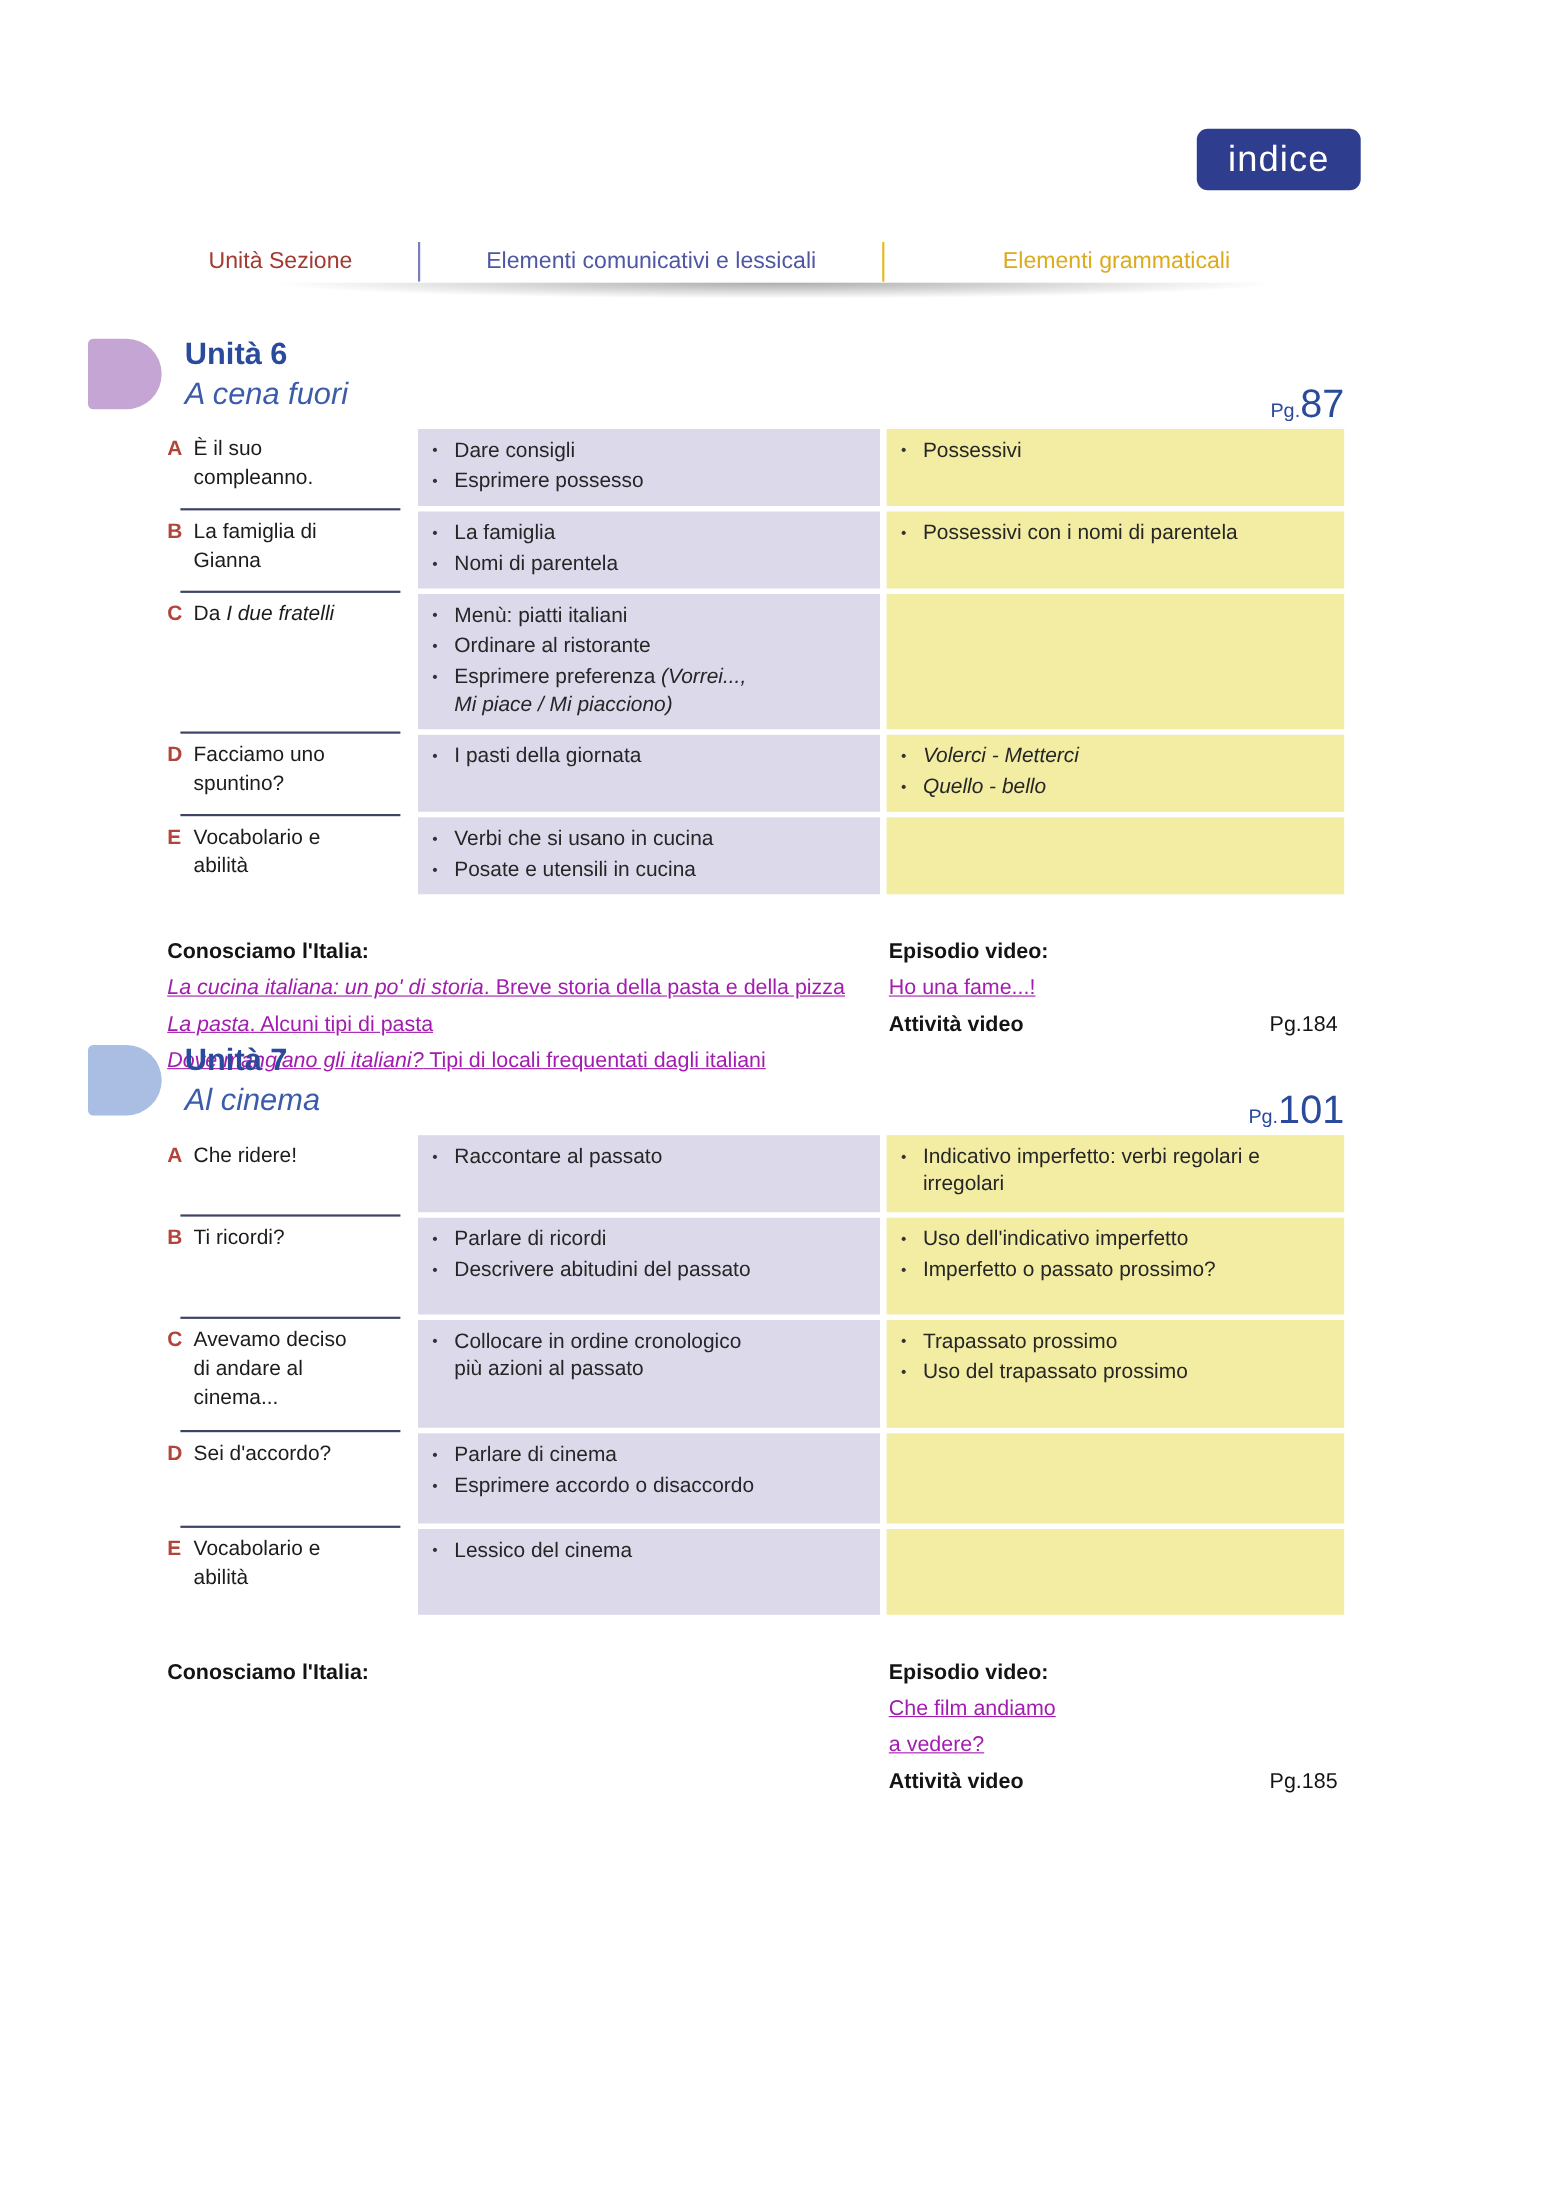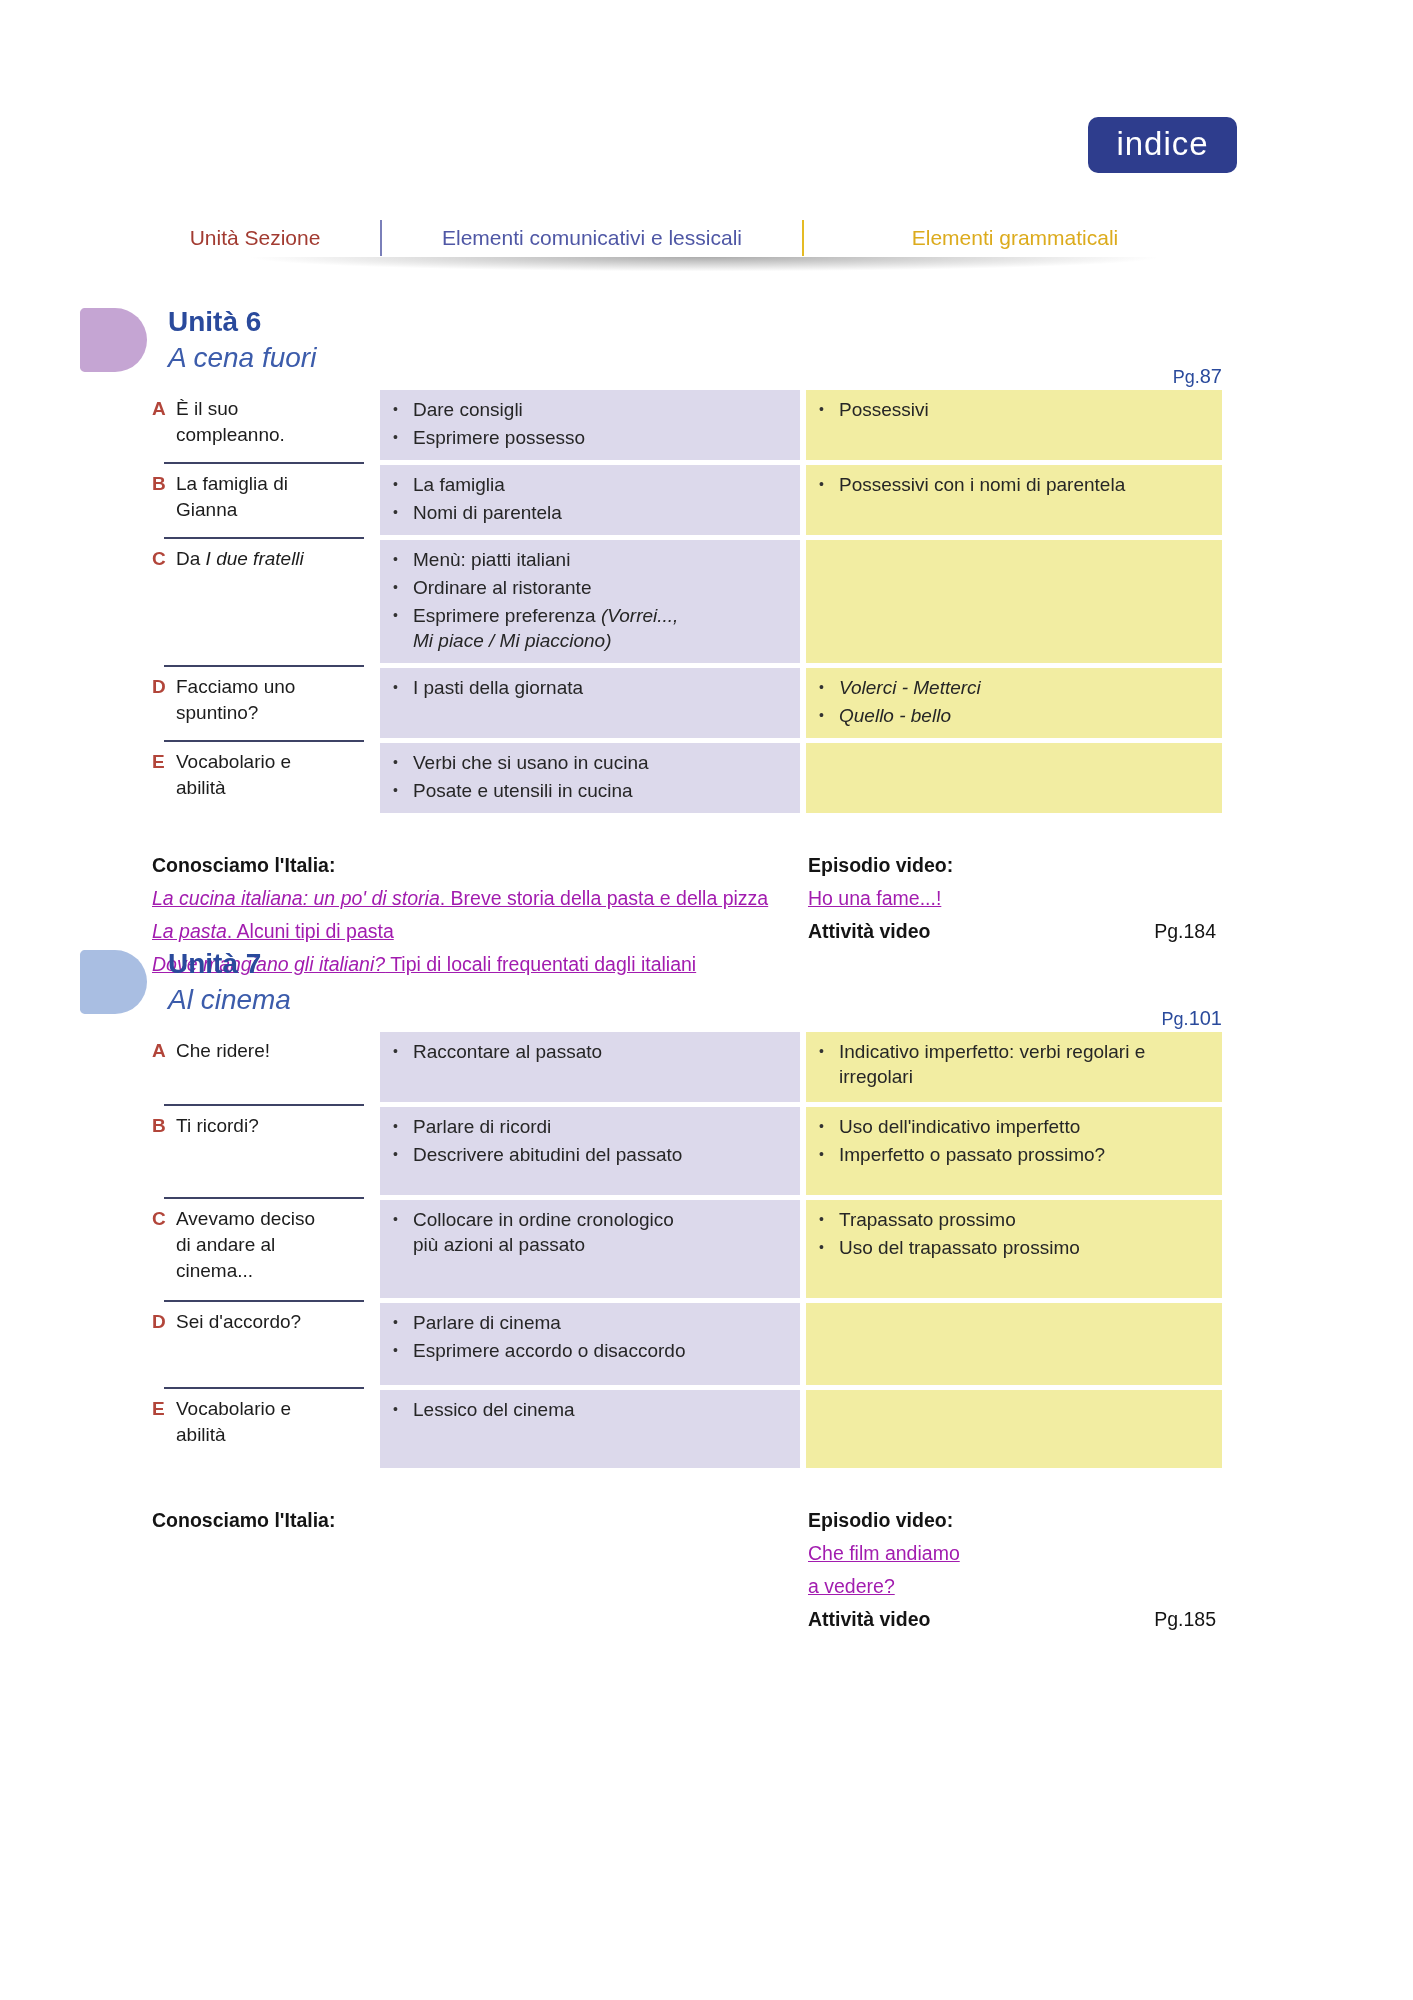--- a/index.html
+++ b/index.html
@@ -26,21 +26,21 @@
   
   .unit{position:absolute;left:150px;width:1072px;}
   #unit-u6{top:306px;}
   #unit-u7{top:948px;}
   .unit-head{position:relative;height:78px;margin-bottom:6px;}
   .tab{position:absolute;left:-70px;top:2px;width:67px;height:64px;border-radius:5px 34px 34px 5px;}
   .unit-title{font-size:28px;font-weight:700;color:#2a4a9c;margin-left:18px;line-height:32px;}
   .unit-subtitle{font-size:28px;font-style:italic;color:#3c5cab;margin-left:18px;margin-top:4px;line-height:32px;}
   .unit-page{position:absolute;right:0;bottom:-4px;color:#2a4a9c;white-space:nowrap;}
   .unit-page .pg{font-size:18px;}
-  .unit-page .num{font-size:20px;}
+  .unit-page .num{font-size:36px;}
 
   
   .trow{display:flex;margin-bottom:5px;align-items:stretch;}
   .lbl{width:230px;flex:none;position:relative;display:flex;padding:6px 0 0 2px;
        font-size:19px;line-height:26px;box-sizing:border-box;color:#1c1c1c;}
   .letter{flex:none;width:24px;color:#b2453a;font-weight:700;}
   .lbl-text{width:158px;}
   .trow:not(:last-child) .lbl::after{content:"";position:absolute;left:14px;bottom:-4px;width:200px;height:2px;background:#3e4365;}
   .box{box-sizing:border-box;padding:7px 8px 7px 4px;font-size:19px;line-height:25px;color:#262626;}
   .box-mid{width:420px;flex:none;background:#dcd9eb;}

